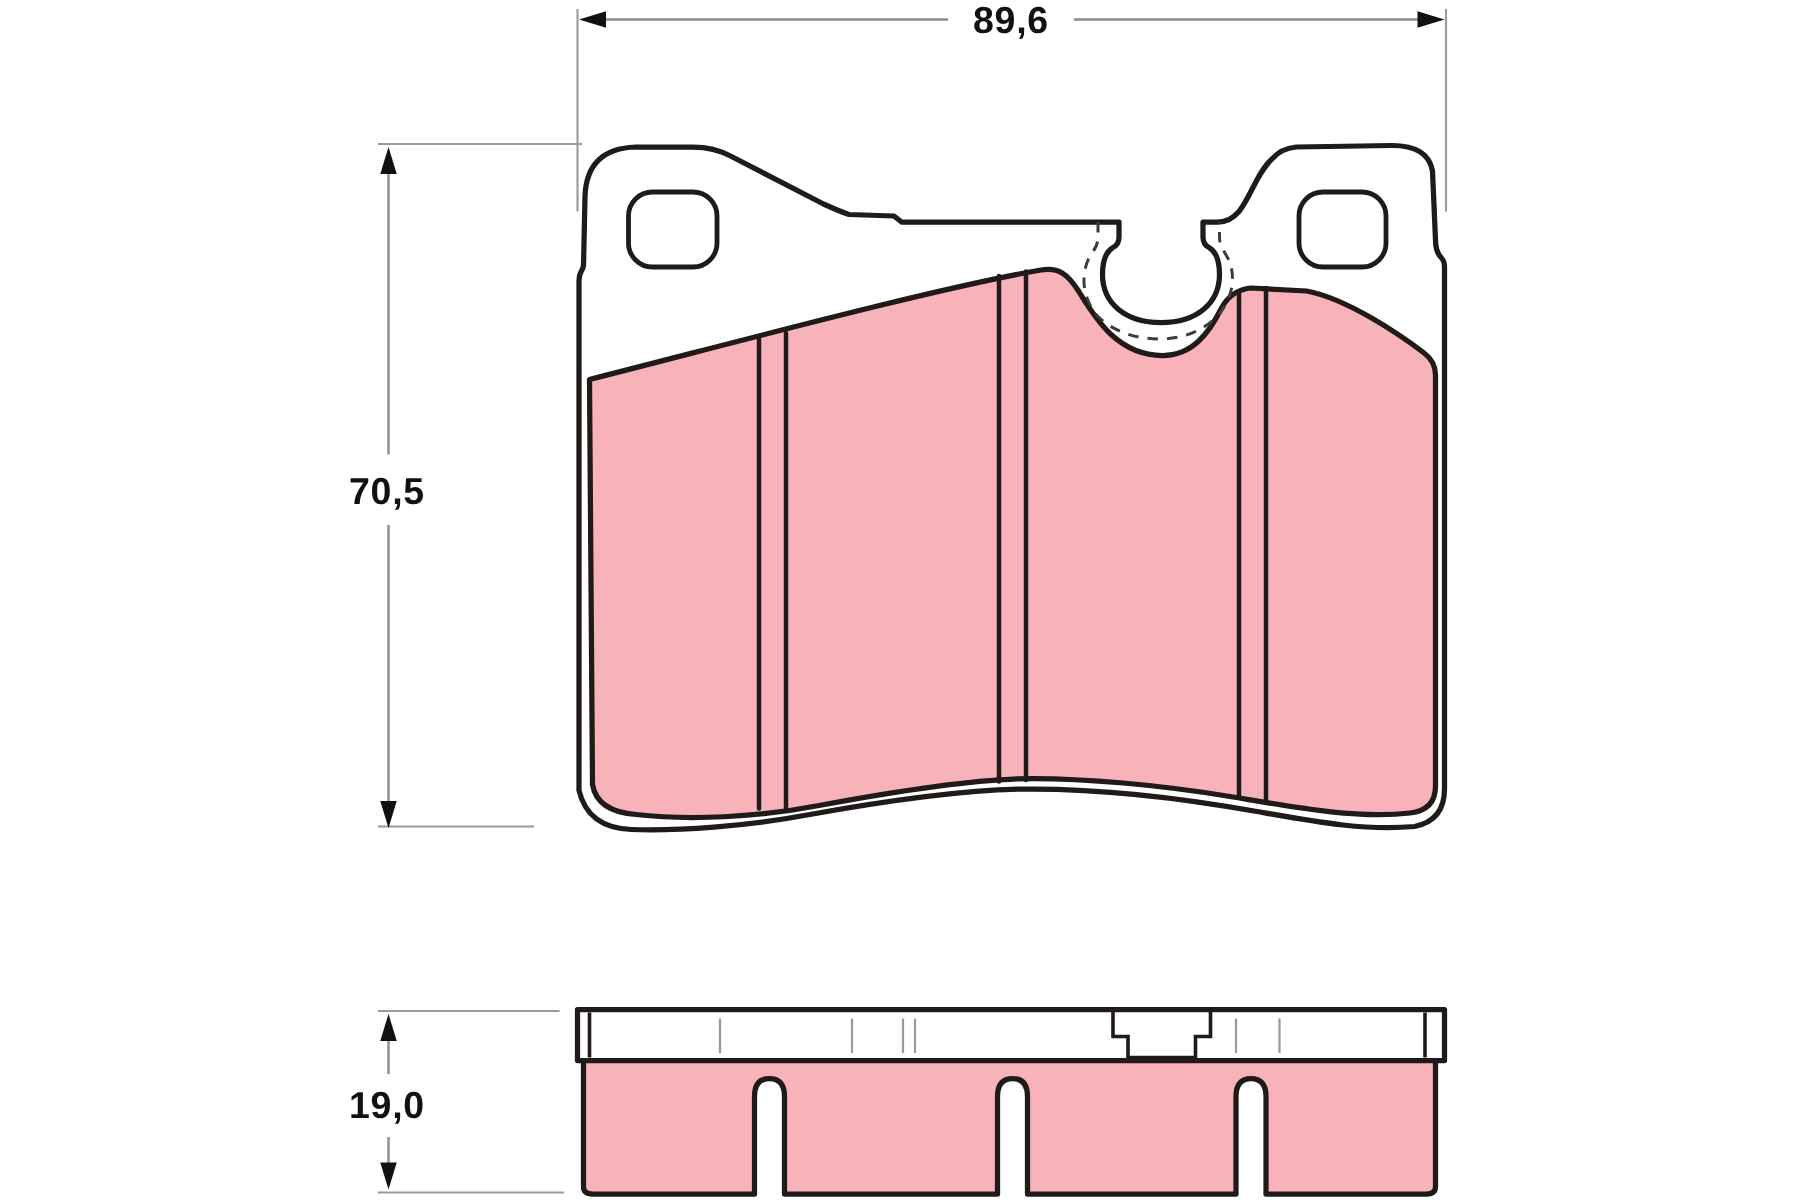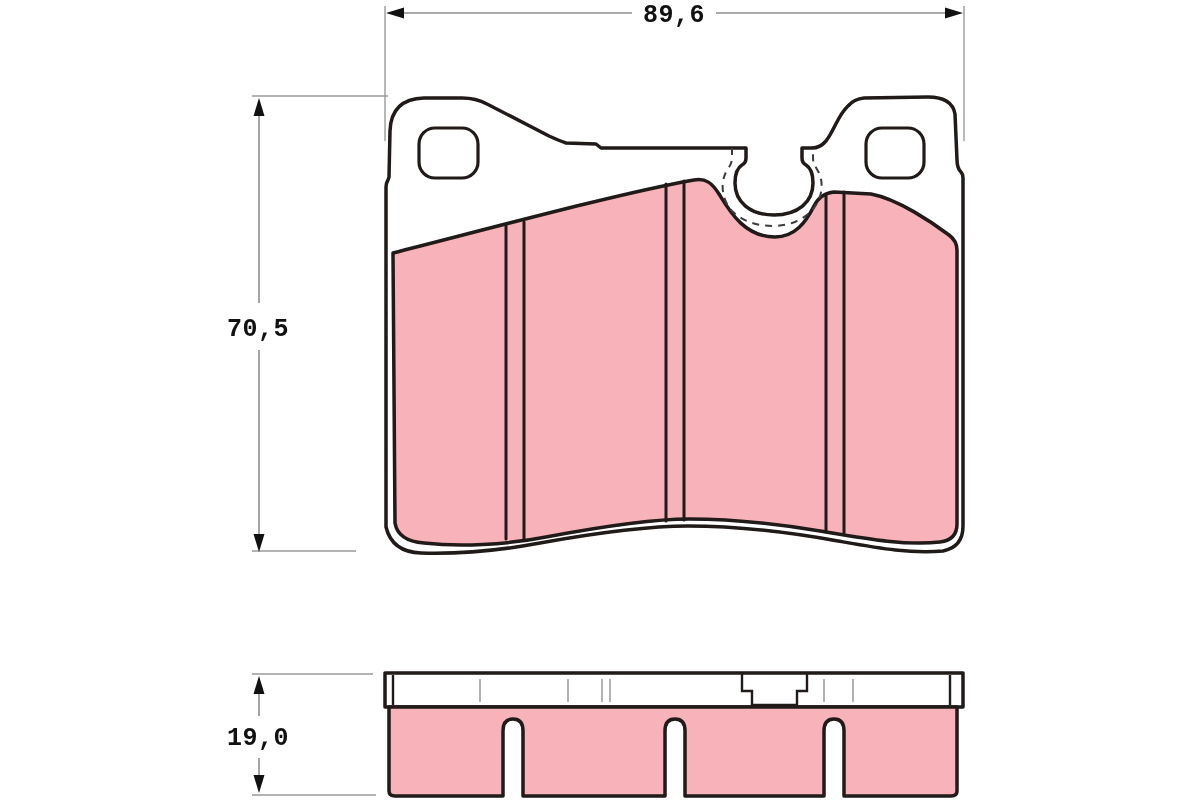--- a/index.html
+++ b/index.html
@@ -1,17 +1,17 @@
 <!DOCTYPE html>
 <html><head>
 <meta charset="utf-8">
 <style>
   html,body{margin:0;padding:0;background:#ffffff;}
   .stage{position:relative;width:1200px;height:800px;background:#ffffff;overflow:hidden;
-         font-family:Liberation Mono, monospace;}
+         font-family:Liberation Sans, sans-serif;}
   svg{display:block;}
   .outline{fill:#ffffff;stroke:#201a18;stroke-width:3.5;stroke-linejoin:round;stroke-linecap:round;}
   .pad{stroke:#201a18;stroke-width:3.5;stroke-linejoin:round;stroke-linecap:round;}
   .hole{fill:#ffffff;stroke:#201a18;stroke-width:3.2;}
   .groove{stroke:#201a18;stroke-width:3;stroke-linecap:round;fill:none;}
   .thinline{stroke:#201a18;stroke-width:2.4;fill:none;}
   .dashed{stroke:#3c3c3c;stroke-width:2;fill:none;stroke-dasharray:7 6;}
   .dim{stroke:#8c8c8c;stroke-width:1.6;fill:none;}
   .ext{stroke:#9a9a9a;stroke-width:1.4;fill:none;}
   .tick{stroke:#9a9a9a;stroke-width:1.5;fill:none;}

